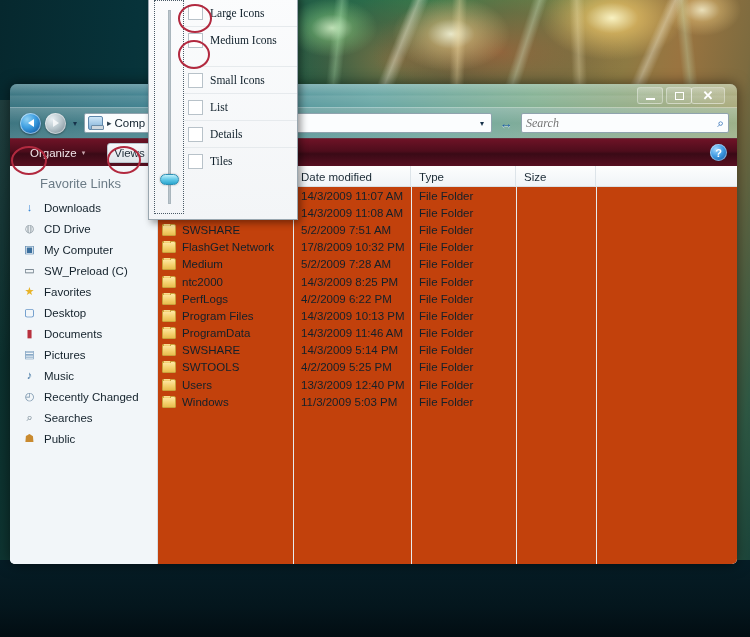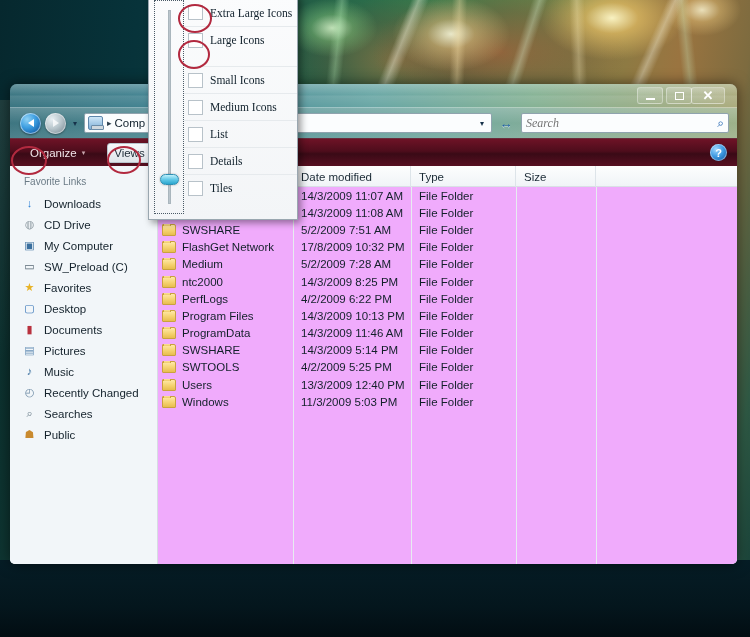--- a/index.html
+++ b/index.html
@@ -206,22 +206,22 @@
   #body { display: flex; height: 398px; background: #fff; }
 
   
   #sidebar {
     width: 148px; flex: 0 0 148px;
     background: #f2f6f9;
     display: flex; flex-direction: column;
     border-right: 1px solid #d6dde2;
   }
   #fav-header {
-    font-size: 10px; color: #6b7b86;
-    padding: 10px 0 6px 14px;
+    font-size: 13px; color: #6b7b86;
+    padding: 10px 0 6px 30px;
   }
   #fav-list { flex: 1 1 auto; overflow: hidden; }
   .fav-item {
     display: flex; align-items: center;
     height: 21px; padding-left: 12px;
     font-size: 11.5px; color: #14222c;
     cursor: pointer;
   }
   .fav-icon {
     width: 15px; height: 15px; flex: 0 0 15px;
@@ -234,21 +234,21 @@
     border-top: 1px solid #cfd8de;
     background: linear-gradient(180deg,#fdfefe,#eef3f6);
     display: flex; align-items: center;
     padding: 0 10px 0 14px;
     cursor: pointer;
   }
   #folders-label { font-size: 11.5px; color: #16323f; font-weight: bold; }
   #folders-chevron { margin-left: auto; color: #1d4f73; font-size: 10px; }
 
   
-  #filepane { flex: 1 1 auto; background: #f0abfc; position: relative; display:flex; flex-direction:column; }
+  #filepane { flex: 1 1 auto; background: #c2410c; position: relative; display:flex; flex-direction:column; }
   #colheader {
     display: flex; height: 21px;
     border-bottom: 1px solid #d9e0e5;
     background: linear-gradient(180deg,#fdfefe 0%,#f0f4f7 100%);
     flex: 0 0 21px;
   }
   .col {
     font-size: 11.5px; color: #1a2a35;
     display: flex; align-items: center;
     padding-left: 8px;
@@ -595,33 +595,29 @@
   </div>
 
   <div id="views-menu">
     <div id="slider-zone">
       <div id="slider-track"></div>
       <div id="slider-thumb"></div>
     </div>
     <div id="menu-items">
         <div class="menu-item">
           <span class="menu-check"></span>
-          <span class="menu-label">Extra Large Icons</span>
+          <span class="menu-label">Large Icons</span>
         </div>
         <div class="menu-item">
           <span class="menu-check"></span>
-          <span class="menu-label">Large Icons</span>
+          <span class="menu-label">Medium Icons</span>
         </div>
         <div class="menu-item gap">
           <span class="menu-check"></span>
           <span class="menu-label">Small Icons</span>
-        </div>
-        <div class="menu-item">
-          <span class="menu-check"></span>
-          <span class="menu-label">Medium Icons</span>
         </div>
         <div class="menu-item">
           <span class="menu-check"></span>
           <span class="menu-label">List</span>
         </div>
         <div class="menu-item">
           <span class="menu-check"></span>
           <span class="menu-label">Details</span>
         </div>
         <div class="menu-item">

